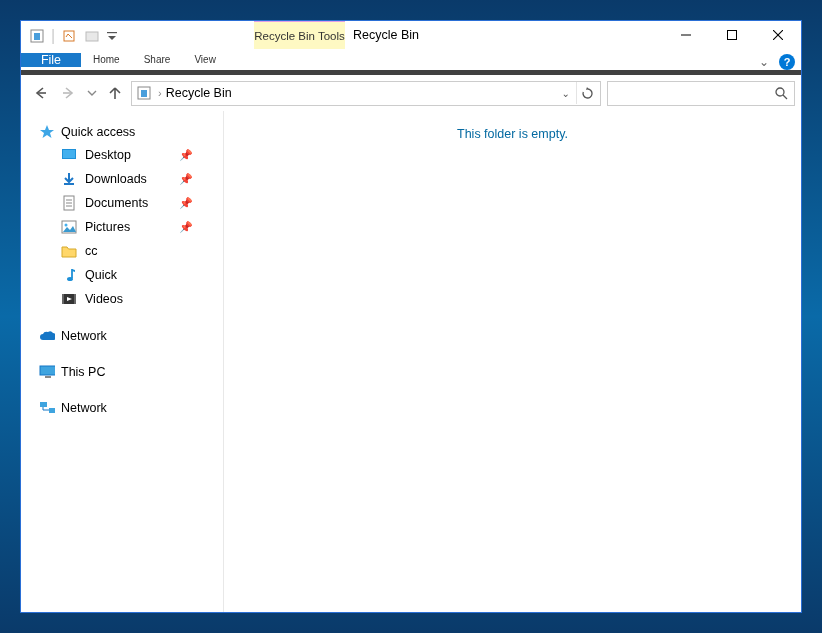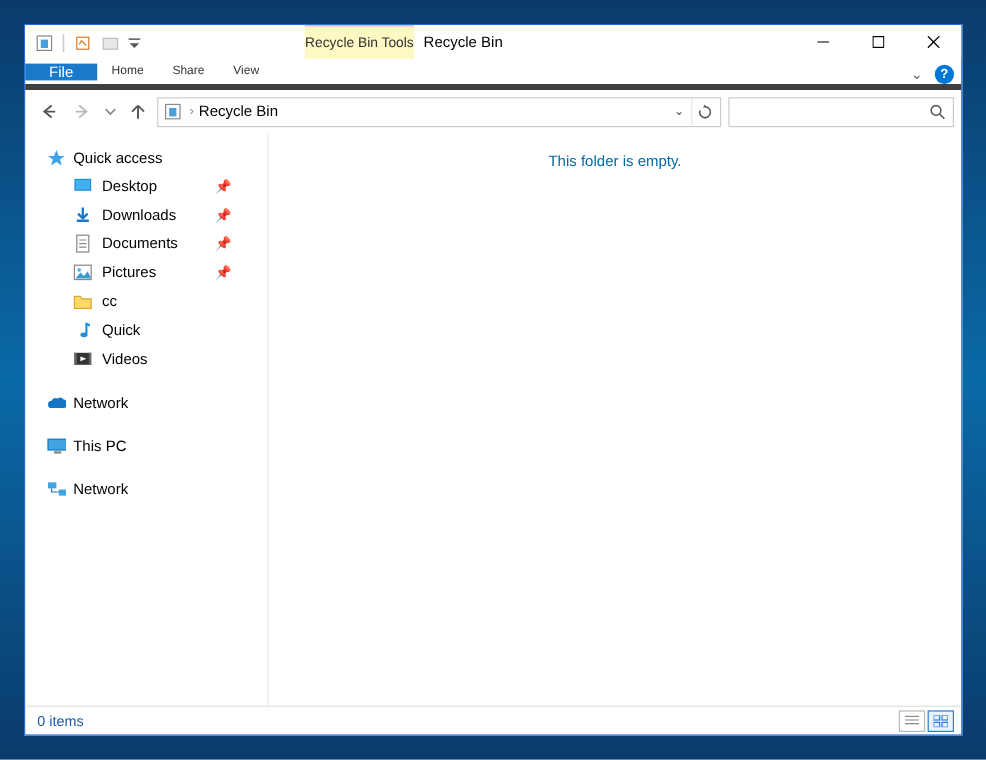--- a/index.html
+++ b/index.html
@@ -299,34 +299,14 @@
           <span>Network</span>
         </div>
       </div>
     </div>
 
     <div class="main">
       <div class="empty-msg">This folder is empty.</div>
     </div>
   </div>
 
-  <div class="status">
-    <span>0 items</span>
-    <div class="view-btns">
-      <div class="view-btn">
-        <svg width="12" height="10">
-            <line x1="0" y1="1" x2="12" y2="1" stroke="#888"></line>
-            <line x1="0" y1="4" x2="12" y2="4" stroke="#888"></line>
-            <line x1="0" y1="7" x2="12" y2="7" stroke="#888"></line>
-          </svg>
-      </div>
-      <div class="view-btn active">
-        <svg width="12" height="10">
-            <rect x="0" y="0" width="5" height="4" fill="none" stroke="#2a7fd6"></rect>
-            <rect x="7" y="0" width="5" height="4" fill="none" stroke="#2a7fd6"></rect>
-            <rect x="0" y="6" width="5" height="4" fill="none" stroke="#2a7fd6"></rect>
-            <rect x="7" y="6" width="5" height="4" fill="none" stroke="#2a7fd6"></rect>
-          </svg>
-      </div>
-    </div>
-  </div>
 
 </div>
 
 </body></html>

